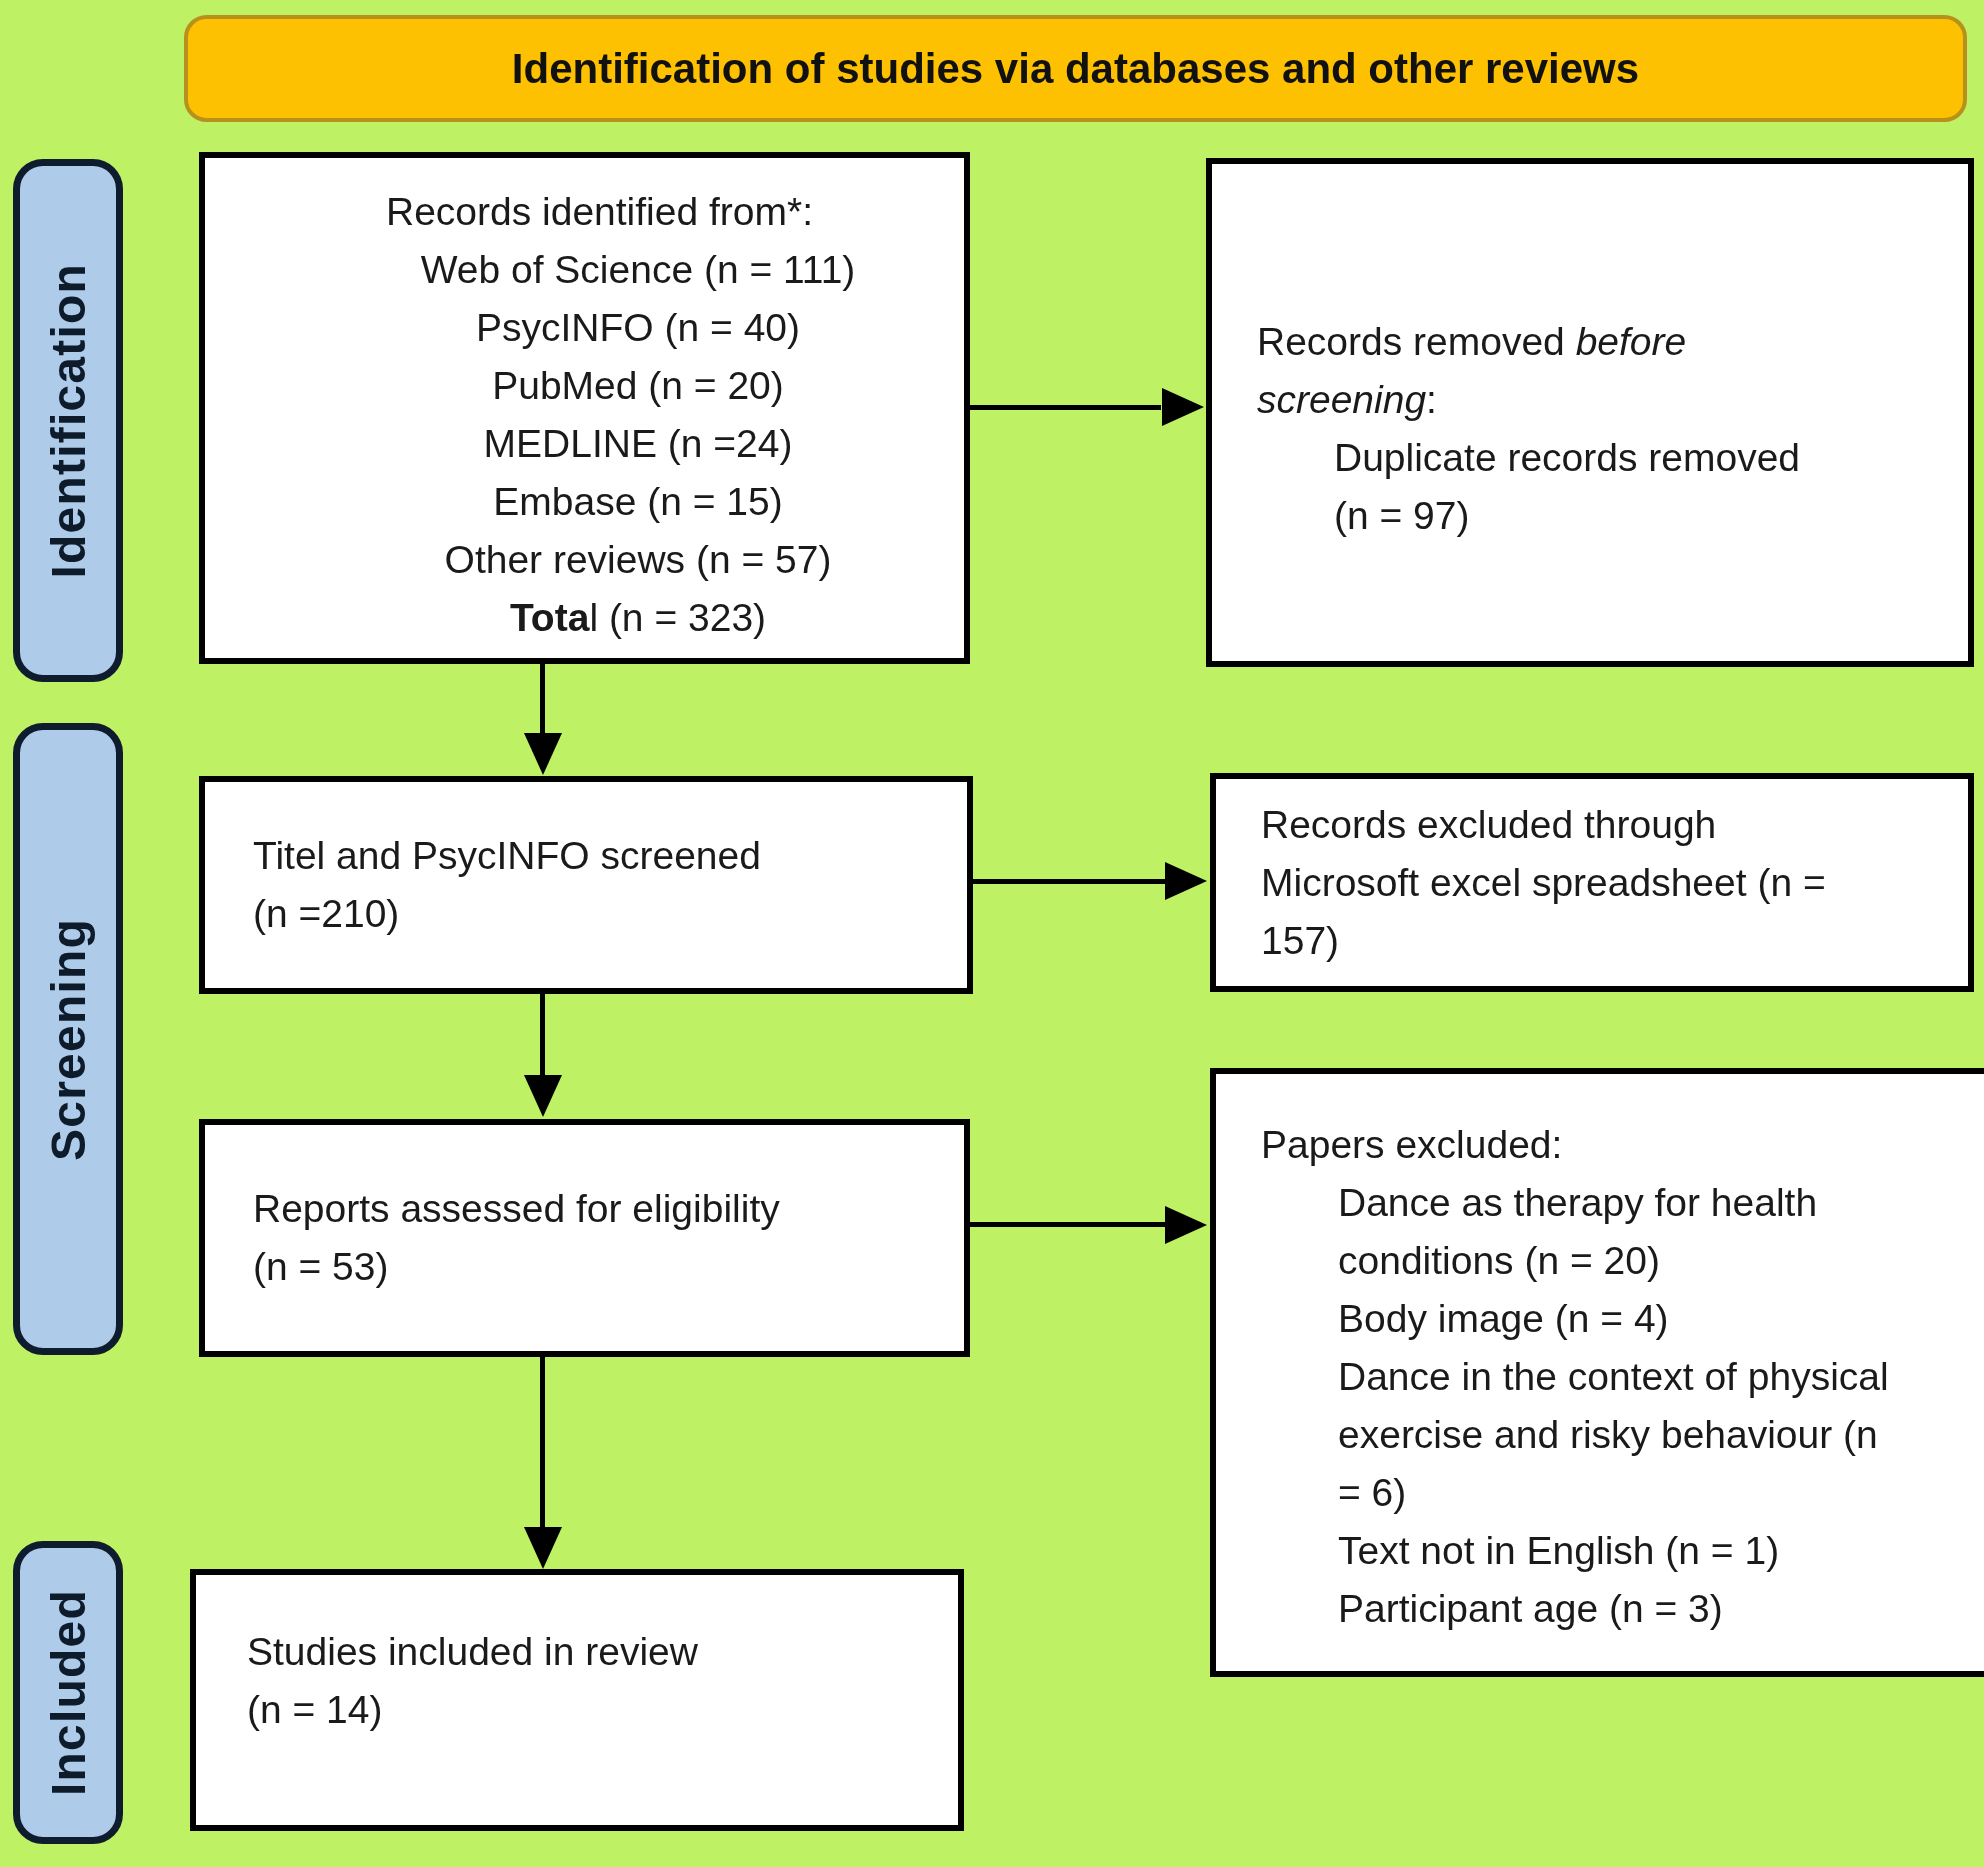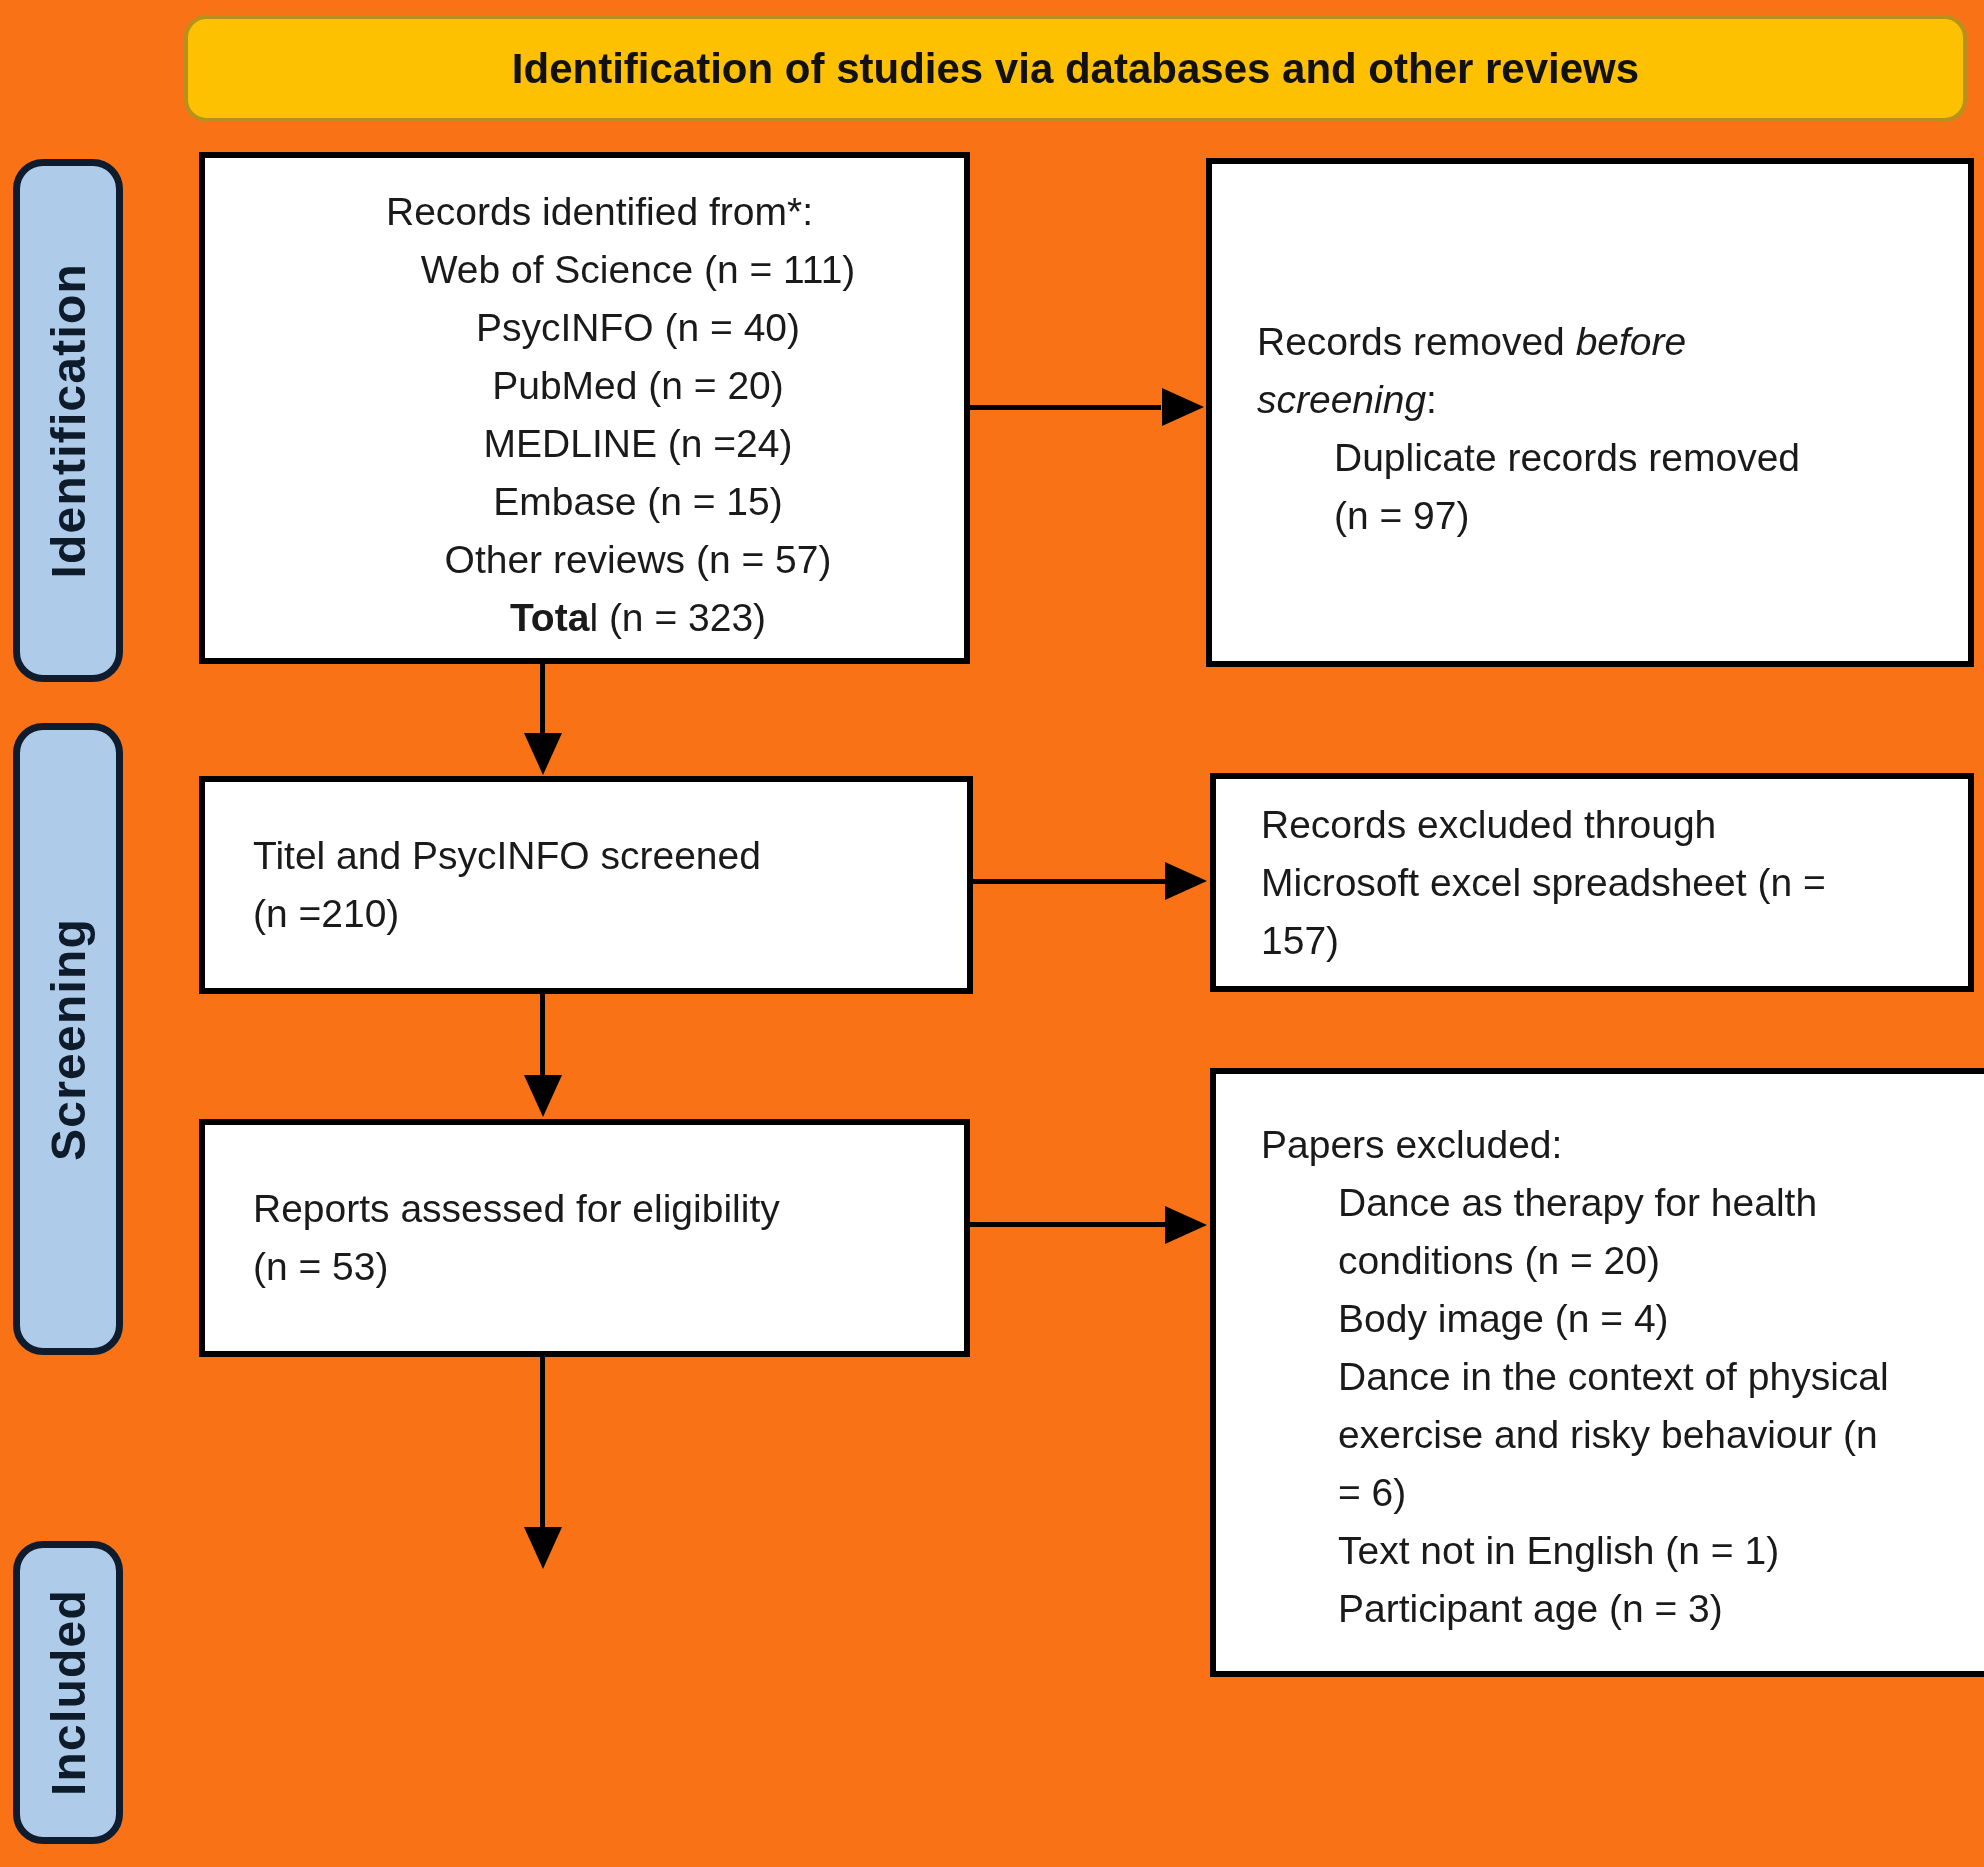--- a/index.html
+++ b/index.html
@@ -1,16 +1,16 @@
 <!DOCTYPE html>
 <html style="font-size:9.5px"><head>
 <meta charset="utf-8">
 <style>
   html,body{margin:0;padding:0;background:#ffffff;}
-  .stage{position:relative;width:1985px;height:1868px;background:#f97316;
+  .stage{position:relative;width:1985px;height:1868px;background:#bef264;
          font-family:"Liberation Sans", sans-serif;color:#1a1a1a;overflow:hidden;}
 
   .banner{position:absolute;left:184px;top:15px;width:1783px;height:107px;
           box-sizing:border-box;background:#FDC101;border:4.2px solid #B8911C;
           border-radius:22.6px;display:flex;align-items:center;justify-content:center;}
   .banner span{font-size:42px;font-weight:bold;color:#111111;}
 
   .rail{position:absolute;left:13px;width:110px;box-sizing:border-box;
         background:#AECBEA;border:7.1px solid #0E1C2D;border-radius:30px;
         display:flex;align-items:center;justify-content:center;}
@@ -97,20 +97,24 @@
 
   <div class="box boxF">
     <div>Papers excluded:</div>
     <div class="indent w950">Dance as therapy for health conditions (n = 20)</div>
     <div class="indent w950">Body image (n = 4)</div>
     <div class="indent w950">Dance in the context of physical exercise and risky behaviour (n = 6)</div>
     <div class="indent w950">Text not in English (n = 1)</div>
     <div class="indent w950">Participant age (n = 3)</div>
   </div>
 
+  <div class="box boxG">
+    <div>Studies included in review</div>
+    <div>(n = 14)</div>
+  </div>
 
   <div class="hline" style="left:970px;top:405px;width:191px;"></div>
   <div class="head-right" style="left:1162px;top:388px;"></div>
 
   <div class="hline" style="left:973px;top:879px;width:192px;"></div>
   <div class="head-right" style="left:1165px;top:862px;"></div>
 
   <div class="hline" style="left:966px;top:1222px;width:199px;"></div>
   <div class="head-right" style="left:1165px;top:1206px;"></div>
 

